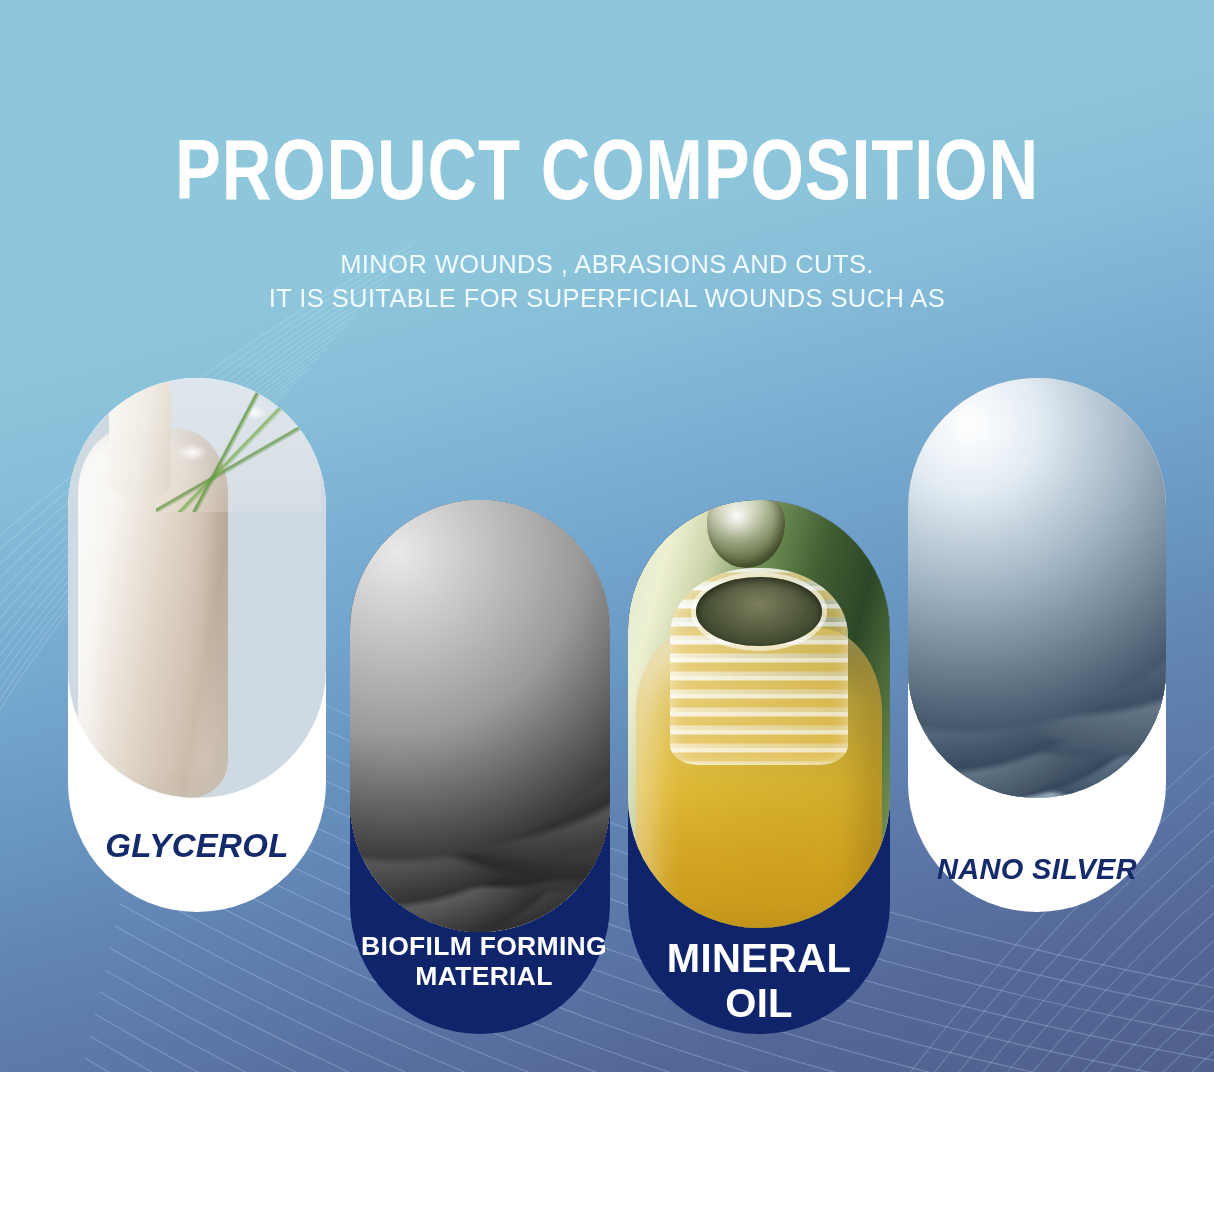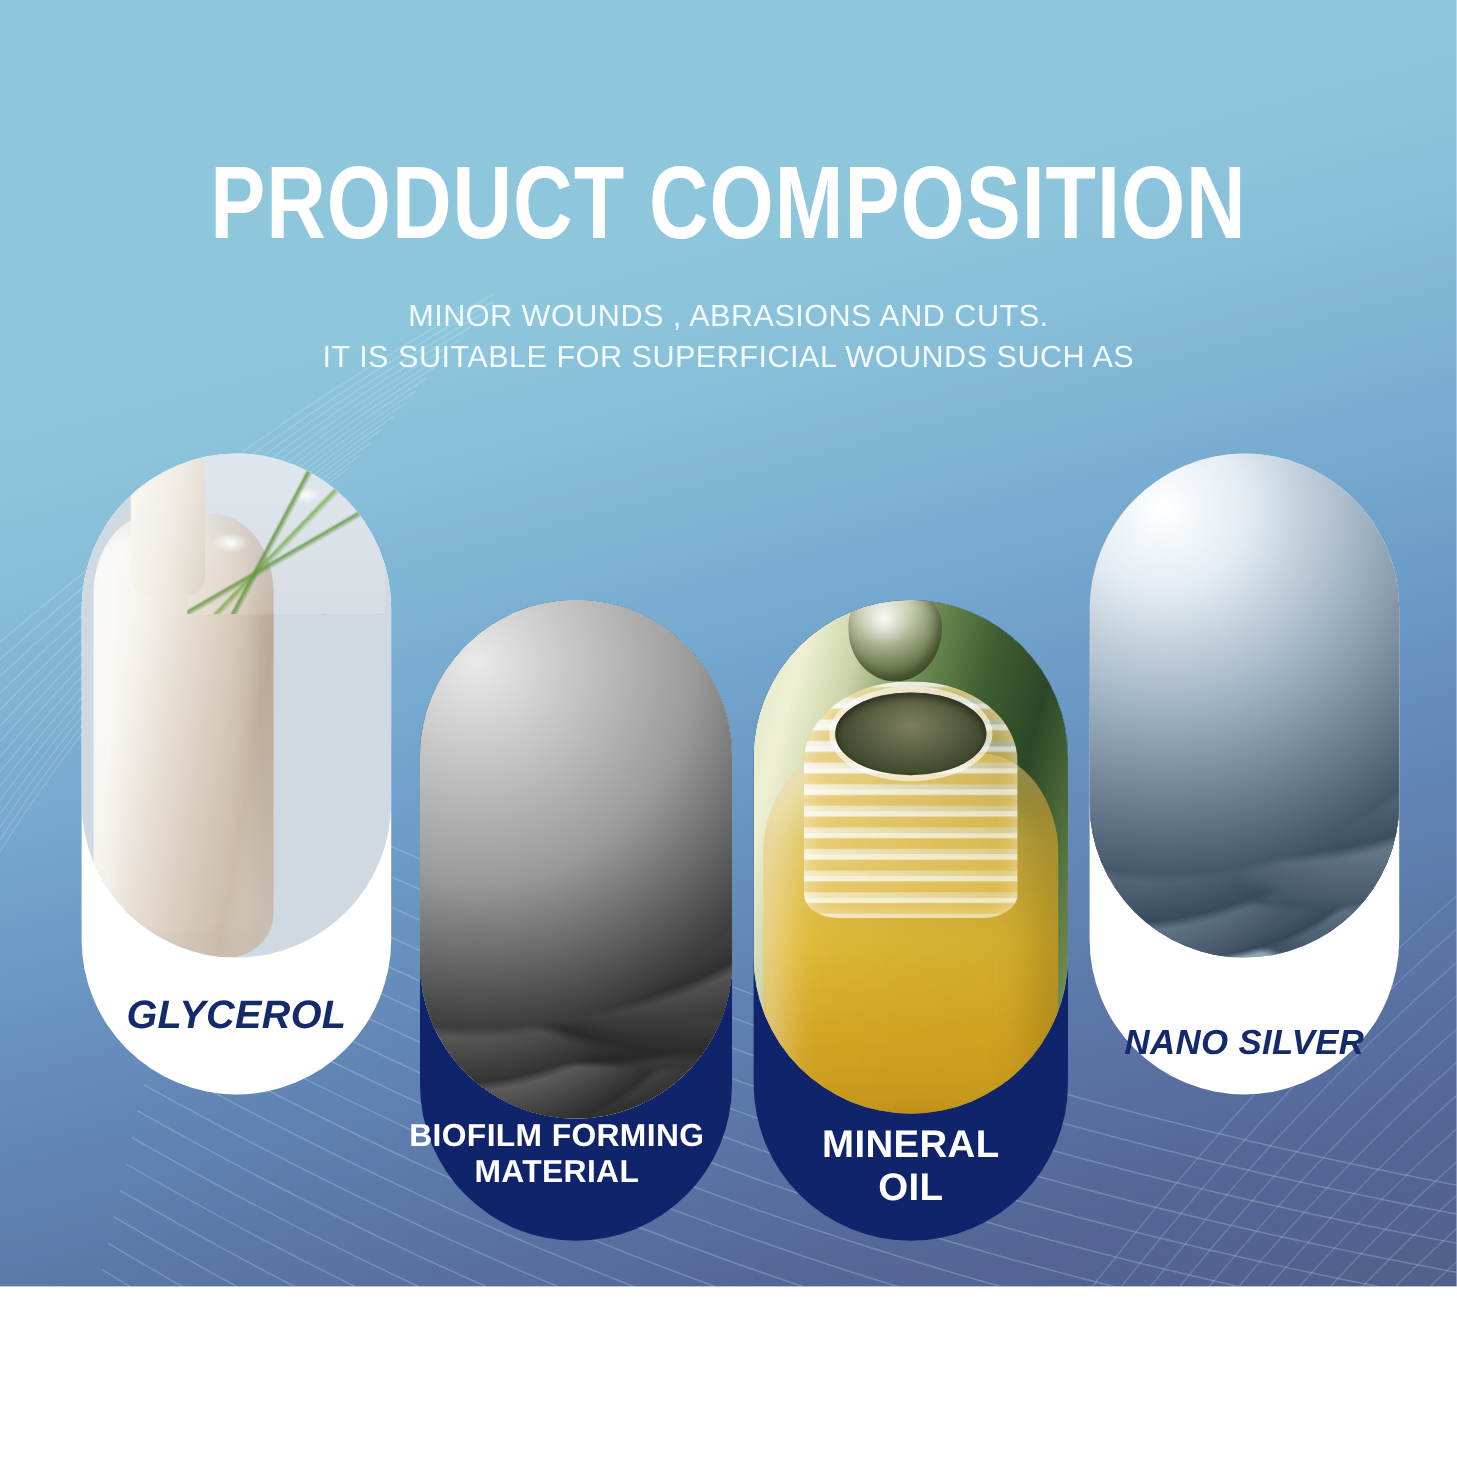--- a/index.html
+++ b/index.html
@@ -365,36 +365,36 @@
       </div>
     </div>
   </div>
   <div class="label navy" style="top:828px; left:68px; width:258px; font-size:33px;">GLYCEROL</div>
 
   <div class="card dark" id="card-biofilm">
     <div class="photo">
       <div class="art art-biofilm"></div>
     </div>
   </div>
-  <div class="label white" style="top:932px; left:334px; width:260px; font-size:26.5px;">
+  <div class="label white" style="top:932px; left:354px; width:260px; font-size:26.5px;">
     <span>BIOFILM FORMING</span><br>
     <span>MATERIAL</span>
   </div>
 
   <div class="card dark" id="card-mineral">
     <div class="photo">
       <div class="art art-mineral">
         <div class="bottle"></div>
         <div class="neck"></div>
         <div class="mouth"></div>
         <div class="droplet"></div>
       </div>
     </div>
   </div>
-  <div class="label white" style="top:936px; left:628px; width:262px; font-size:32px;">
+  <div class="label white" style="top:936px; left:628px; width:262px; font-size:40px;">
     <span>MINERAL</span><br>
     <span>OIL</span>
   </div>
 
   <div class="card light" id="card-nano">
     <div class="photo">
       <div class="art art-nano"></div>
     </div>
   </div>
   <div class="label navy" style="top:828px; left:908px; width:258px; font-size:29px;margin-top:25px;">NANO SILVER</div>

